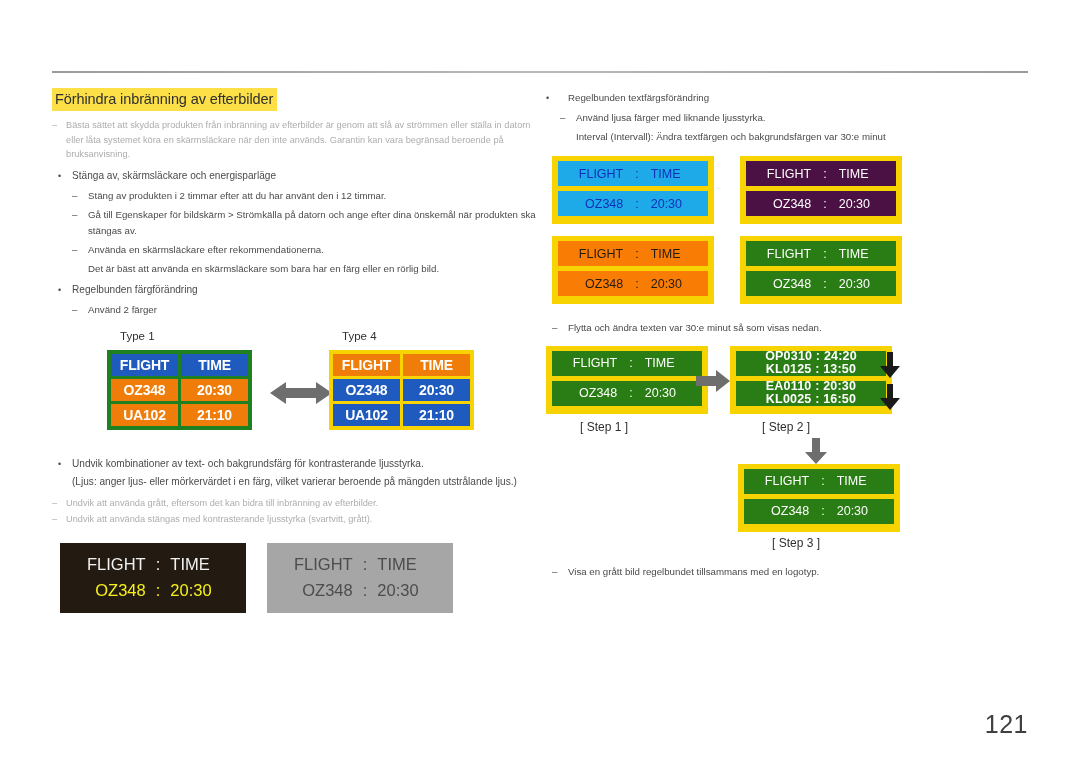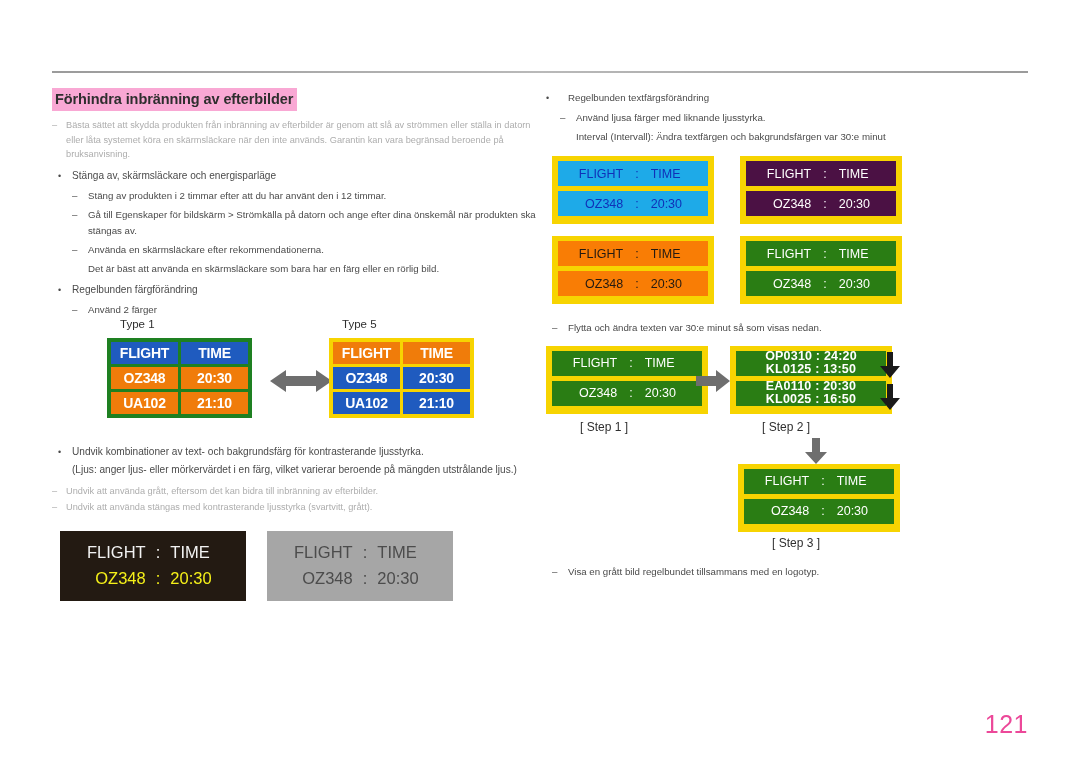--- a/index.html
+++ b/index.html
@@ -19,24 +19,24 @@
     background:linear-gradient(to right,#9b9b9b,#b9b9b9,#9b9b9b);
   }
 
   
   .col-left{position:absolute;left:52px;top:88px;width:486px;}
   .col-right{position:absolute;left:540px;top:88px;width:490px;}
 
   
   .h-title{
     display:inline-block;
-    background:#f9a8d4;
+    background:#fde047;
     color:#2e2e2e;
     font-size:14.5px;
-    font-weight:bold;
+    font-weight:normal;
     line-height:20px;
     padding:1px 4px 2px 3px;
     letter-spacing:-0.1px;
   }
 
   .note{
     position:relative;
     padding-left:14px;
     color:#adadad;
     font-size:9.2px;
@@ -71,21 +71,21 @@
   .plain{
     font-size:9.7px;line-height:15.5px;color:#4a4a4a;
     margin-top:3px;padding-left:16px;
   }
   .plain-noindent{
     font-size:10.1px;line-height:16px;color:#4a4a4a;
     margin-top:2px;padding-left:20px;
   }
 
   
-  .types-wrap{position:relative;height:120px;}
+  .types-wrap{position:relative;height:120px;margin-top:12px;}
   .type-label{
     position:absolute;top:0;font-size:11.5px;color:#2f2f2f;
     font-family:"Liberation Sans",sans-serif;
   }
   #type1-label{left:68px;}
   #type2-label{left:290px;}
 
   .board{
     position:absolute;top:20px;
     padding:4px;
@@ -196,21 +196,21 @@
   #step2-label{left:222px;top:74px;}
   #step3-label{left:232px;top:190px;}
 
   .arrow-right-gray{position:absolute;left:156px;top:24px;width:34px;height:22px;}
   .arrow-down-gray{position:absolute;left:265px;top:92px;width:22px;height:26px;}
   .arrow-dbl-down{position:absolute;left:340px;top:6px;width:20px;height:58px;}
 
   
   .pageno{
     position:absolute;right:52px;bottom:24px;
-    font-size:25px;color:#ec4899;letter-spacing:0.5px;
+    font-size:25px;color:#404040;letter-spacing:0.5px;
     font-family:"Liberation Sans",sans-serif;
   }
 </style>
 </head>
 <body>
 
 <div class="page">
 
   <div class="top-rule"></div>
 
@@ -252,21 +252,21 @@
             <span class="dash">–</span>
             <span>Använd 2 färger</span>
           </li>
         </ul>
       </li>
     </ul>
 
     
     <div class="types-wrap">
       <div class="type-label" id="type1-label">Type 1</div>
-      <div class="type-label" id="type2-label">Type 5</div>
+      <div class="type-label" id="type2-label">Type 4</div>
 
       <div class="board" id="board-type1">
         <div class="cell c-blue">FLIGHT</div>
         <div class="cell c-blue">TIME</div>
         <div class="cell c-orange">OZ348</div>
         <div class="cell c-orange">20:30</div>
         <div class="cell c-orange">UA102</div>
         <div class="cell c-orange">21:10</div>
       </div>
 

